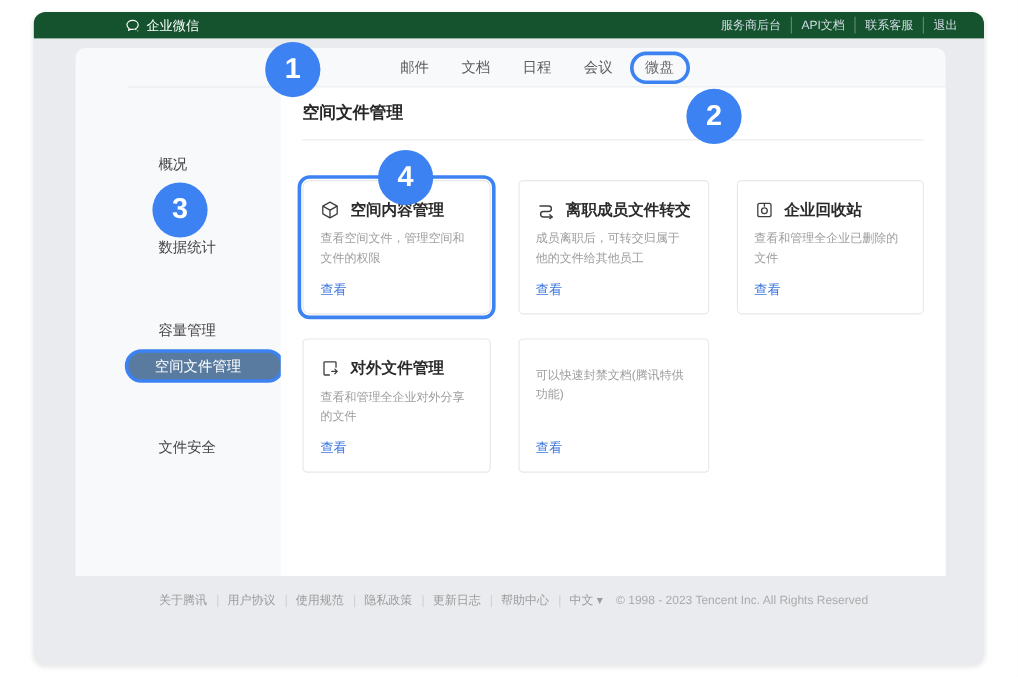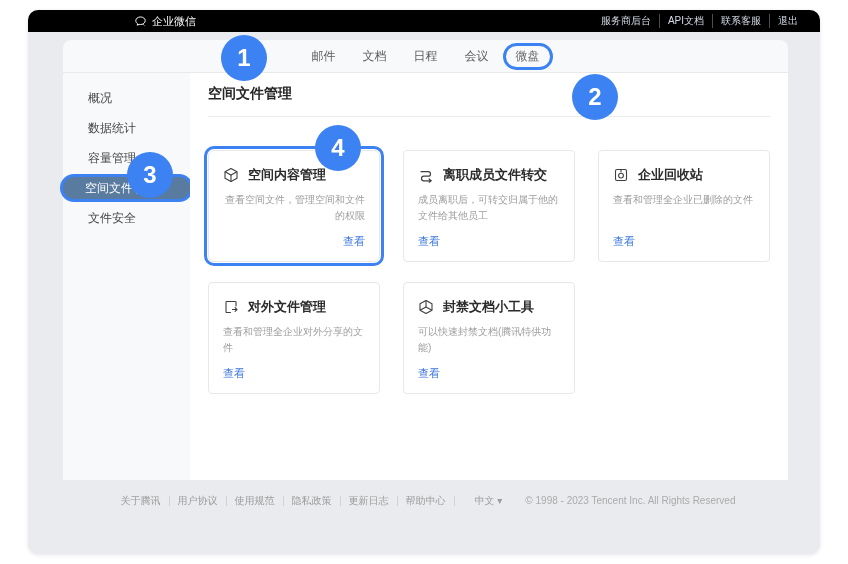--- a/index.html
+++ b/index.html
@@ -3,75 +3,75 @@
 <meta charset="utf-8">
 <style>
   * { margin:0; padding:0; box-sizing:border-box; }
   html,body { background:#fff; }
   body { font-family:"Liberation Sans", sans-serif; }
   .page { position:relative; width:848px; height:564px; background:#fff; overflow:hidden; }
   .app { position:absolute; left:28px; top:10px; width:792px; height:544px; background:#eaebee;
          border-radius:10px; overflow:hidden; box-shadow:0 1px 4px rgba(0,0,0,.10); }
 
   
-  .topbar { height:22px; background:#000000; display:flex; align-items:center; justify-content:space-between;
-            padding:0 14px 0 106px; }
+  .topbar { height:22px; background:#14532d; display:flex; align-items:center; justify-content:space-between;
+            padding:0 14px 0 76px; }
   .logo { display:flex; align-items:center; gap:5px; color:#fff; font-size:11px; cursor:pointer; }
   .logo svg { display:block; }
   .topbar-links { display:flex; align-items:center; color:#d5dde7; font-size:10px; }
   .topbar-link { padding:0 8px; cursor:pointer; white-space:nowrap; }
   .topbar-link + .topbar-link { border-left:1px solid rgba(255,255,255,.30); }
 
   
   .mainnav { height:30px; background:#fff; display:flex; align-items:center; justify-content:space-between;
              padding:0 62px; font-size:12px; color:#4a4a4a; border-bottom:1px solid #efefef; }
   .mainnav-item { cursor:pointer; white-space:nowrap; }
   .ann-pill { display:inline-block; border:3px solid #3c82f2; border-radius:15px;
               padding:2px 12px; margin:-7px -15px; color:#333; }
 
   
   .appbody { height:492px; display:flex; flex-direction:column; }
   .panel { margin:8px 32px 0 35px; height:440px; background:#f8f9fb; border-radius:8px 8px 0 0;
-           display:flex; flex-direction:column; }
+           display:flex; flex-direction:column;padding-left:44px; }
   .subnav { flex:0 0 33px; border-bottom:1px solid #e9e9e9; display:flex; align-items:center;
             justify-content:center; gap:27px; font-size:12px; color:#5d5d5d; }
   .subnav-item { cursor:pointer; white-space:nowrap; }
   .subnav-item .ann-pill { padding:2px 10px; margin:-5px -13px; border-radius:14px; color:#6a6a6a; }
   .panel-body { flex:1; display:flex; min-height:0; }
 
   
   .sidebar { flex:0 0 127px; width:127px; padding-top:10px; }
   .side-item { height:30px; display:flex; align-items:center; padding-left:25px;
-               font-size:12px; color:#454545; cursor:pointer; }
+               font-size:12px; color:#454545; cursor:pointer;margin-top:39px; }
   .side-item.selected { background:#587b9f; color:#fff; border:3px solid #3c82f2; border-radius:15px;
                         width:133px; margin-left:-3px; height:28px; margin-top:1px; margin-bottom:1px;
                         padding-left:22px; }
 
   
   .content { flex:1; background:#fff; padding:12px 10px 0 18px; display:flex; flex-direction:column; }
   .content-title { font-size:14px; font-weight:700; color:#262626; }
   .divider { height:1px; background:#ececec; margin-top:13px; margin-right:8px; }
   .cards { margin-top:33px; display:grid; grid-template-columns:repeat(3,1fr); gap:20px 23px; margin-right:8px; }
   .card { position:relative; background:#fff; border:1px solid #e8e8e8; border-radius:4px; height:112px;
           padding:15px 14px 12px; display:flex; flex-direction:column; cursor:pointer; }
-  .card.annotated { outline:3px solid #3c82f2; outline-offset:1px; border-radius:6px;text-align:right; }
+  .card.annotated { outline:3px solid #3c82f2; outline-offset:1px; border-radius:6px; }
   .card-head { display:flex; align-items:center; gap:9px; }
   .card-icon { width:16px; height:16px; flex:0 0 16px; color:#3f3f3f; }
   .card-icon svg { display:block; width:16px; height:16px; }
   .card-title { font-size:13px; font-weight:700; color:#2b2b2b; white-space:nowrap; }
   .card-desc { margin-top:8px; font-size:10px; color:#9d9d9d; line-height:1.55; }
   .card-link { margin-top:auto; font-size:11px; color:#3b76dd; cursor:pointer; }
 
   
   .footer { flex:1; display:flex; flex-direction:row; align-items:center; justify-content:center;
             gap:3px; padding-bottom:3px; }
   .footer-links { display:flex; align-items:center; font-size:10px; color:#9c9c9c; }
   .footer-link { padding:0 8px; line-height:10px; cursor:pointer; white-space:nowrap; }
   .footer-link + .footer-link, .footer-lang { border-left:1px solid #d2d2d2; }
-  .footer-lang { padding:0 20px; line-height:10px; cursor:pointer; white-space:nowrap; }
+  .footer-lang { padding:0 8px; line-height:10px; cursor:pointer; white-space:nowrap; }
   .footer-copy { font-size:10px; color:#ababab; }
 
   
   .step-badge { position:absolute; width:46px; height:46px; border-radius:50%; background:#3c82f2;
                 color:#fff; font-size:24px; font-weight:700; display:flex; align-items:center;
                 justify-content:center; z-index:50; }
   .badge1 { left:193px; top:25px; }
   .badge2 { left:544px; top:64px; }
   .badge3 { left:99px;  top:142px; }
   .badge4 { left:287px; top:115px; }
@@ -207,30 +207,20 @@
     <path d="M9.5 10.5 h4.5 m-1.9 -1.9 l1.9 1.9 l-1.9 1.9"></path>
   </svg>
 </span>
                     <span class="card-title">对外文件管理</span>
                   </div>
                   <div class="card-desc">查看和管理全企业对外分享的文件</div>
                   <div class="card-link">查看</div>
                 </div>
 
                 <div class="card">
-                  <div class="card-head">
-                    <span class="card-icon">
-  <svg viewBox="0 0 16 16" fill="none" stroke="currentColor" stroke-width="1.1" stroke-linejoin="round">
-    <path d="M8 1.5 L14 4.8 V11.2 L8 14.5 L2 11.2 V4.8 Z"></path>
-                        <path d="M2 11.2 L8 8 L14 11.2"></path>
-                        <path d="M8 1.5 V8"></path>
-  </svg>
-</span>
-                    <span class="card-title">封禁文档小工具</span>
-                  </div>
                   <div class="card-desc">可以快速封禁文档(腾讯特供功能)</div>
                   <div class="card-link">查看</div>
                 </div>
 
             </div>
           </div>
         </div>
       </div>
 
       <div class="footer">

